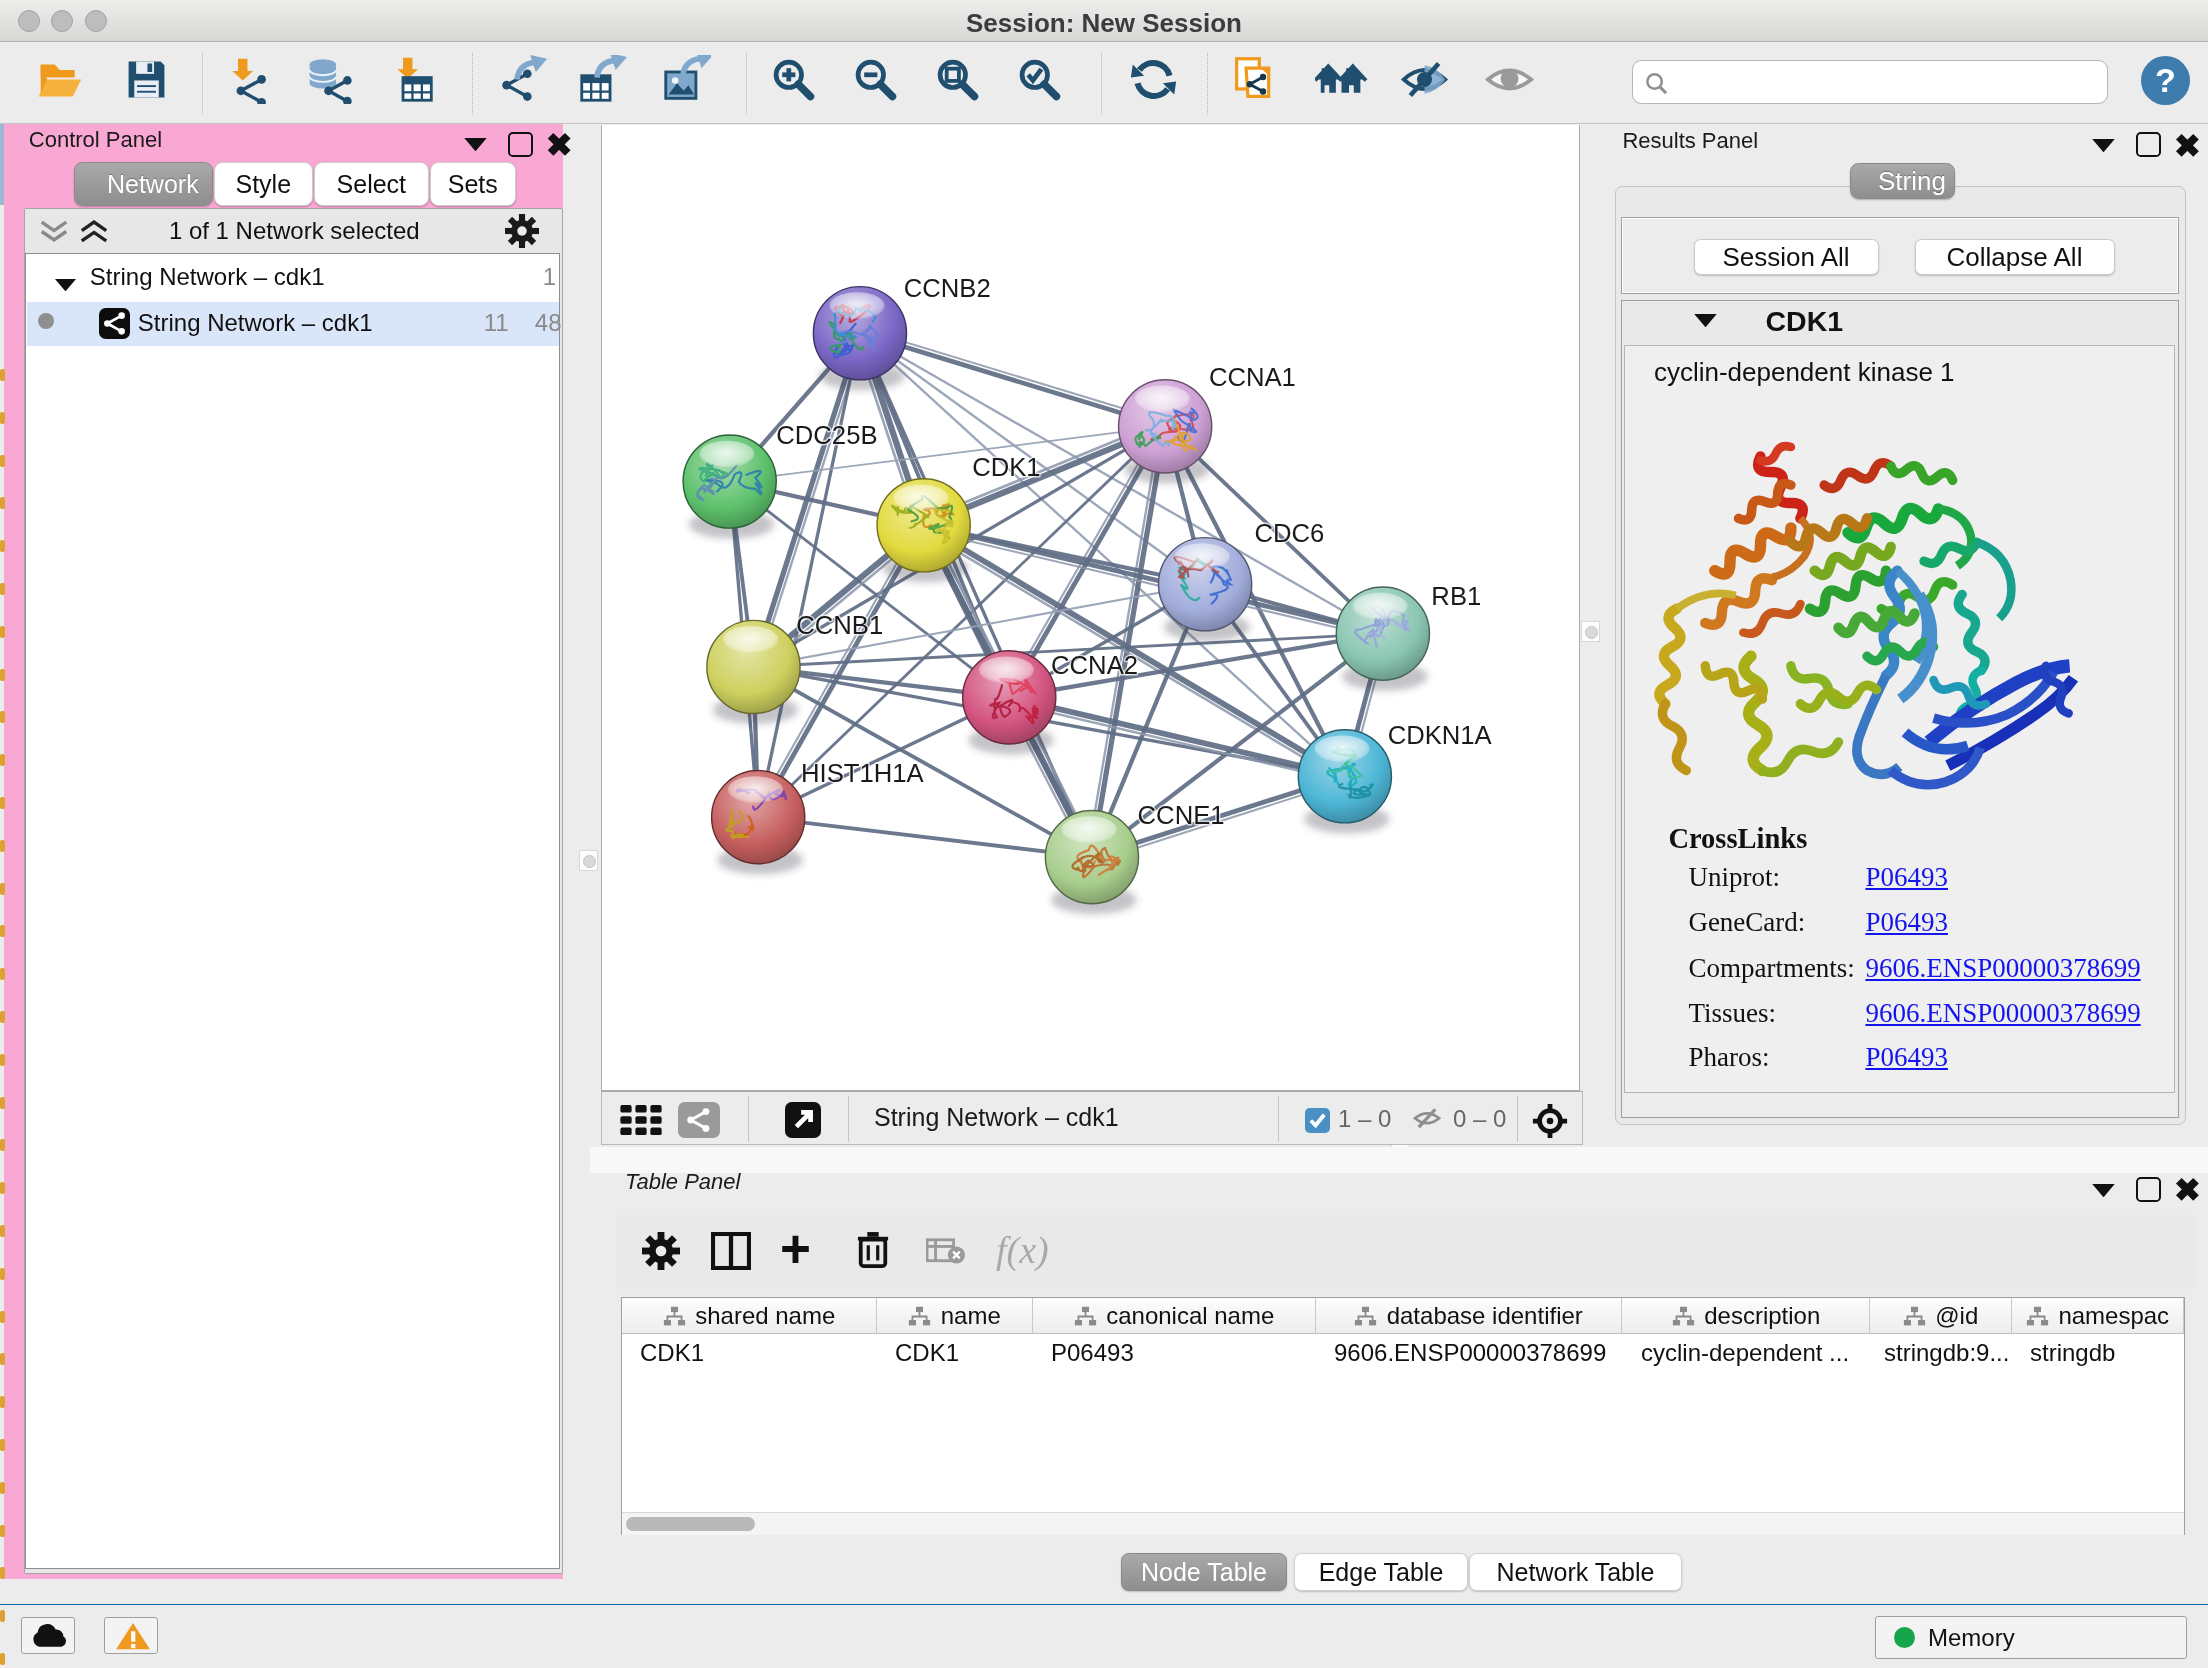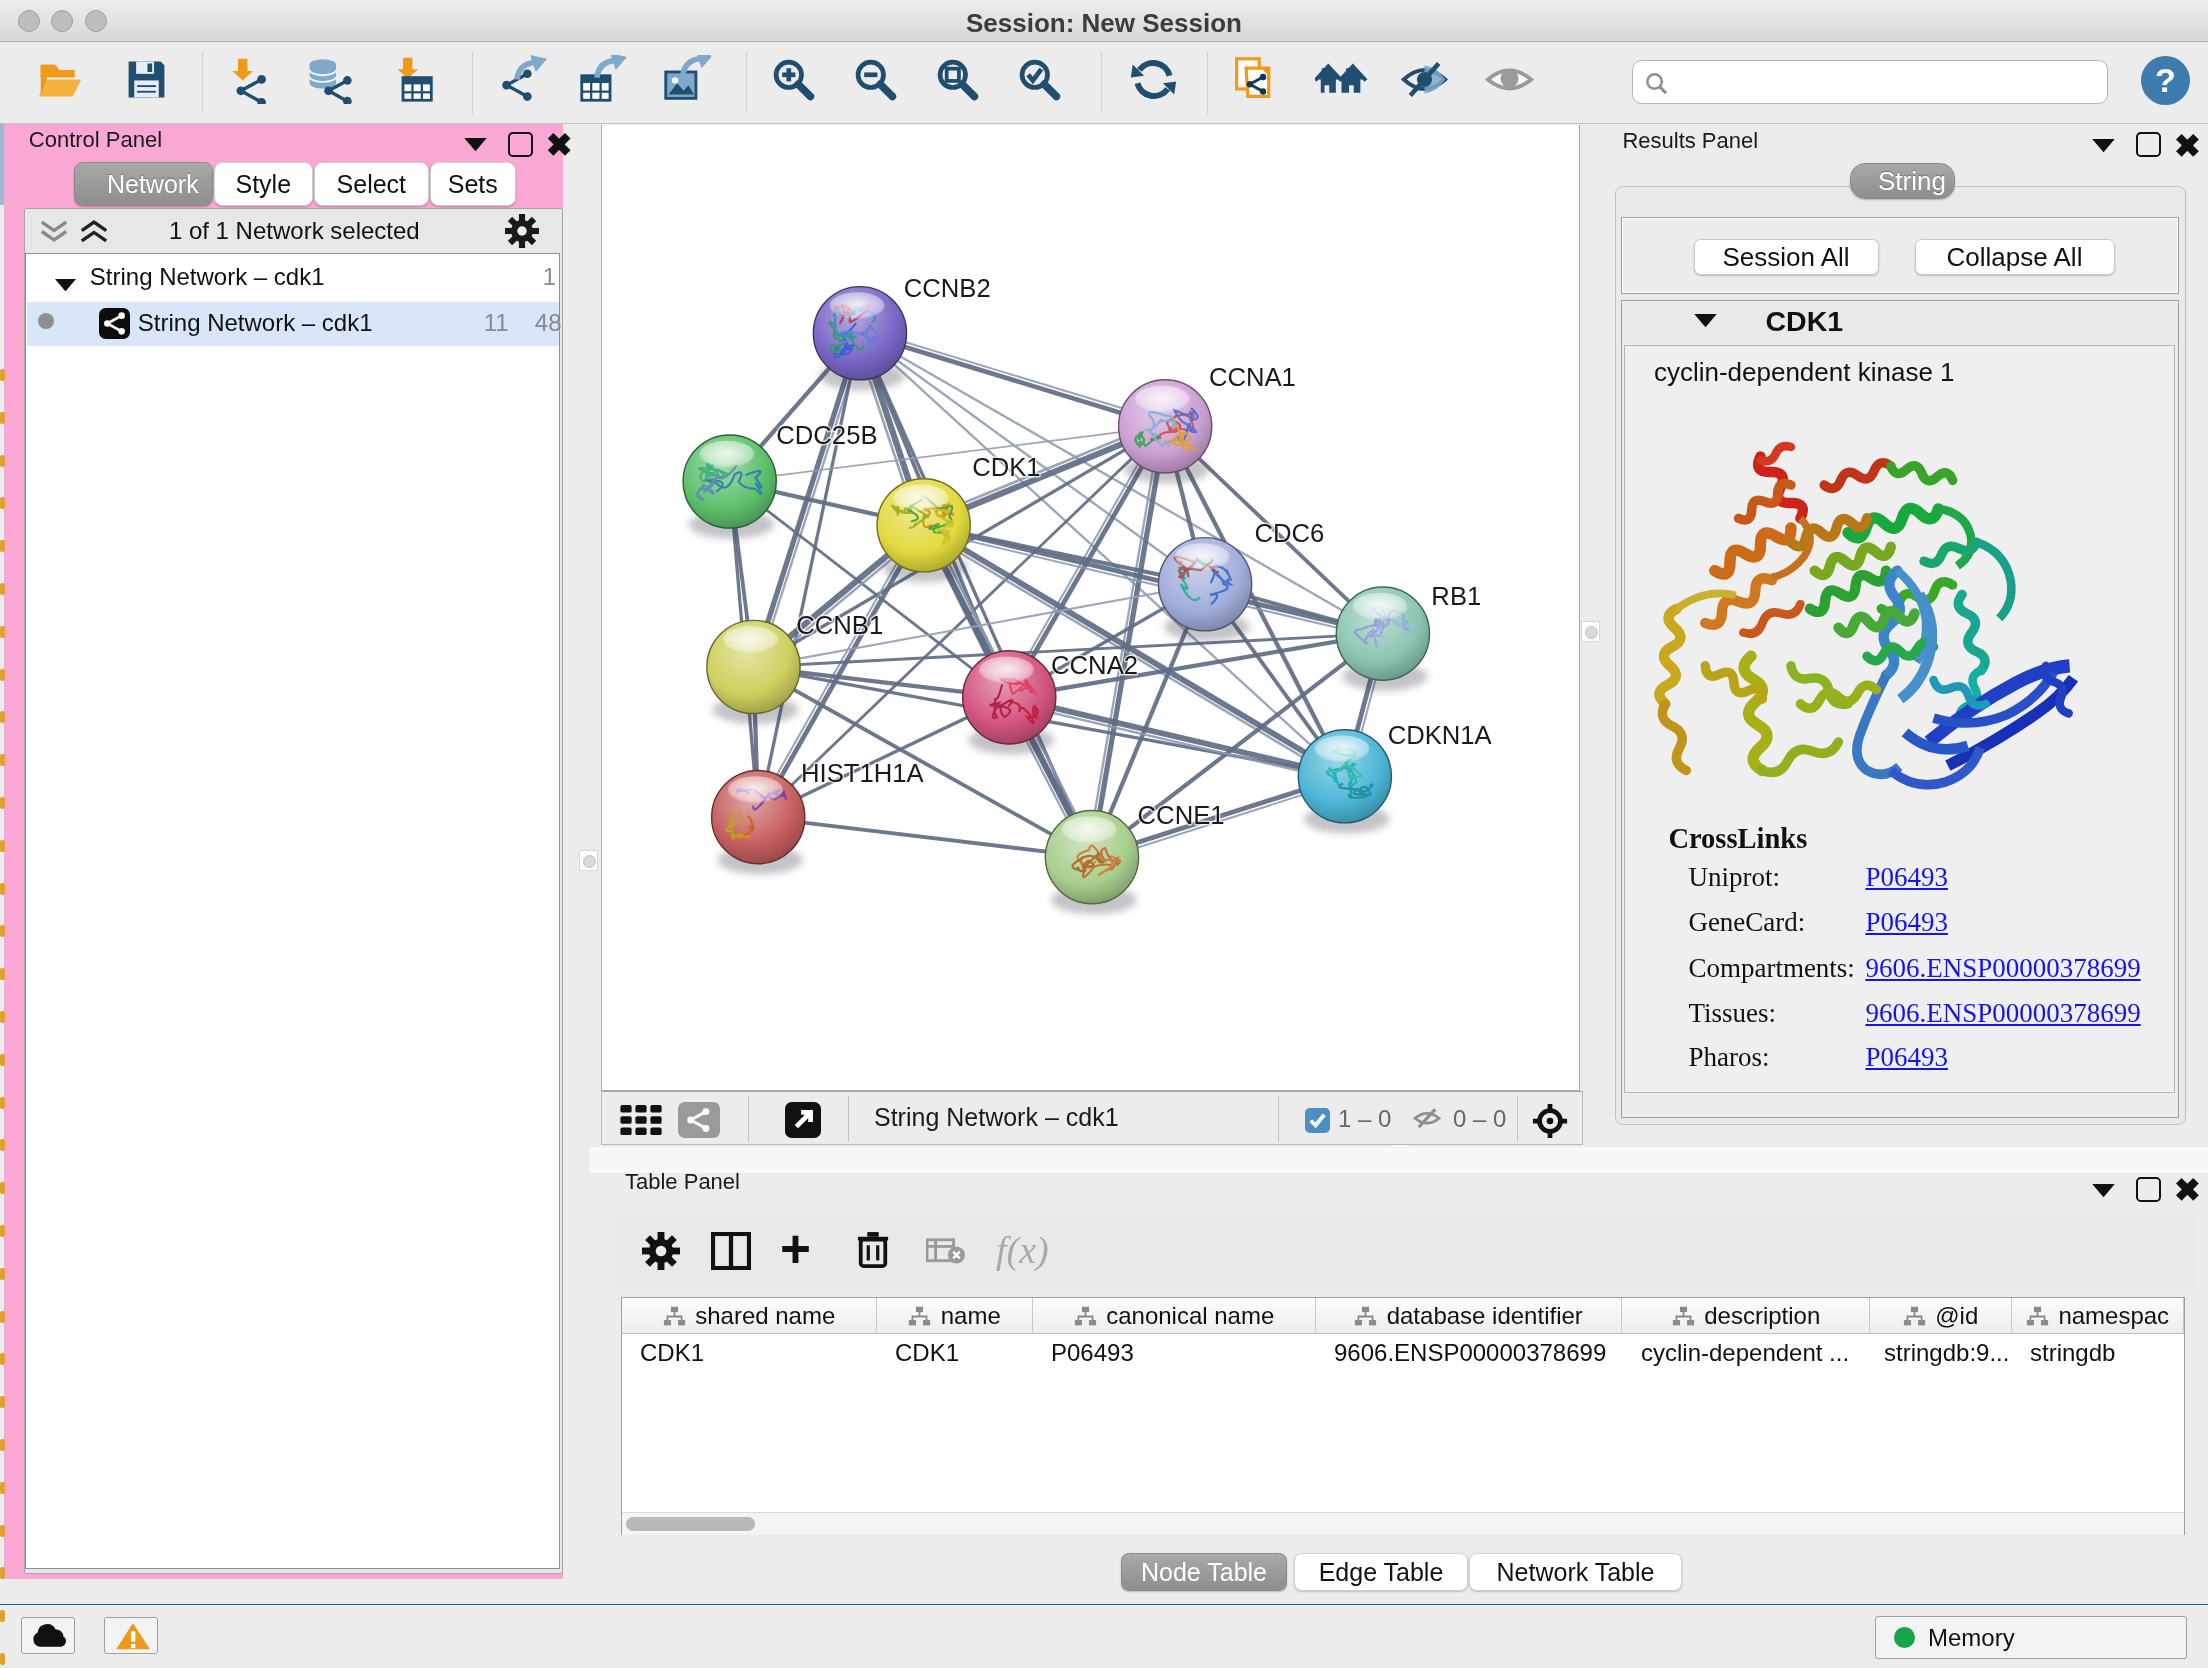--- a/index.html
+++ b/index.html
@@ -500,21 +500,21 @@
       </svg></div>
   </div>
 <div class="abs rp">
     <div class="abs hdrtxt" style="left:11.4px;top:8.6px;">Results Panel</div>
     <div class="abs" style="left:481px;top:19px;"><svg width="23" height="13.3" viewBox="0 0 22 13">
         <polygon points="0,0 22,0 11,13" fill="#111"></polygon>
       </svg></div>
     <div class="abs" style="left:525px;top:13.3px;width:25px;height:25px;border:2.9px solid #111;border-radius:4.8px;"></div>
     <div class="abs" style="left:563px;top:7.6px;font-size:32px;font-weight:bold;color:#111;">✖</div>
     <div class="abs rpbox"></div>
-    <div class="abs tab tabsel" style="left:239px;top:44px;width:105px;height:36px;line-height:34px;font-size:26px;border-radius:15px;">String</div>
+    <div class="abs tab tabsel" style="left:239px;top:44px;width:105px;height:36px;line-height:34px;font-size:26px;">String</div>
     <div class="abs rib1">
       <div class="btn" style="left:72px;top:21px;width:185px;">Session All</div>
       <div class="btn" style="left:293px;top:21px;width:200px;">Collapse All</div>
     </div>
     <div class="abs rib2">
       <div class="abs cdkhdr">
         <span class="abs" style="left:71px;top:11.4px;"><svg width="23" height="13.3" viewBox="0 0 22 13">
             <polygon points="0,0 22,0 11,13" fill="#111"></polygon>
           </svg></span>
         <span class="abs" style="left:143px;top:2.9px;font-size:28.5px;font-weight:bold;color:#111;">CDK1</span>
@@ -572,21 +572,21 @@
         <div class="abs serif link" style="left:240px;top:607px;font-size:27px;">9606.ENSP00000378699</div>
         <div class="abs serif" style="left:63px;top:652px;font-size:27px;color:#111;">Tissues:</div>
         <div class="abs serif link" style="left:240px;top:652px;font-size:27px;">9606.ENSP00000378699</div>
         <div class="abs serif" style="left:63px;top:696px;font-size:27px;color:#111;">Pharos:</div>
         <div class="abs serif link" style="left:240px;top:696px;font-size:27px;">P06493</div>
       </div>
     </div>
   </div>
 <div class="abs" style="left:590px;top:1147px;width:1619px;height:26px;background:#f8f8f8;"></div>
 <div class="abs tp">
-    <div class="abs hdrtxt" style="left:24px;top:13.3px;">Table Panel</div>
+    <div class="abs hdrtxt" style="left:24px;top:13.3px;font-style:italic;">Table Panel</div>
     <div class="abs" style="left:1491px;top:27px;"><svg width="23" height="13.3" viewBox="0 0 22 13">
         <polygon points="0,0 22,0 11,13" fill="#111"></polygon>
       </svg></div>
     <div class="abs" style="left:1535px;top:21px;width:25px;height:25px;border:2.9px solid #111;border-radius:4.8px;"></div>
     <div class="abs" style="left:1573px;top:15px;font-size:32px;font-weight:bold;color:#111;">✖</div>
     <div class="abs tptools">
       <div class="abs" style="left:26px;top:17px;"><svg width="38" height="38" viewBox="0 0 40 40">
           <rect x="16.4" y="0" width="7.199999999999999" height="12.0" fill="#111" transform="rotate(0 20.0 20.0)"></rect>
           <rect x="16.4" y="0" width="7.199999999999999" height="12.0" fill="#111" transform="rotate(45 20.0 20.0)"></rect>
           <rect x="16.4" y="0" width="7.199999999999999" height="12.0" fill="#111" transform="rotate(90 20.0 20.0)"></rect>

